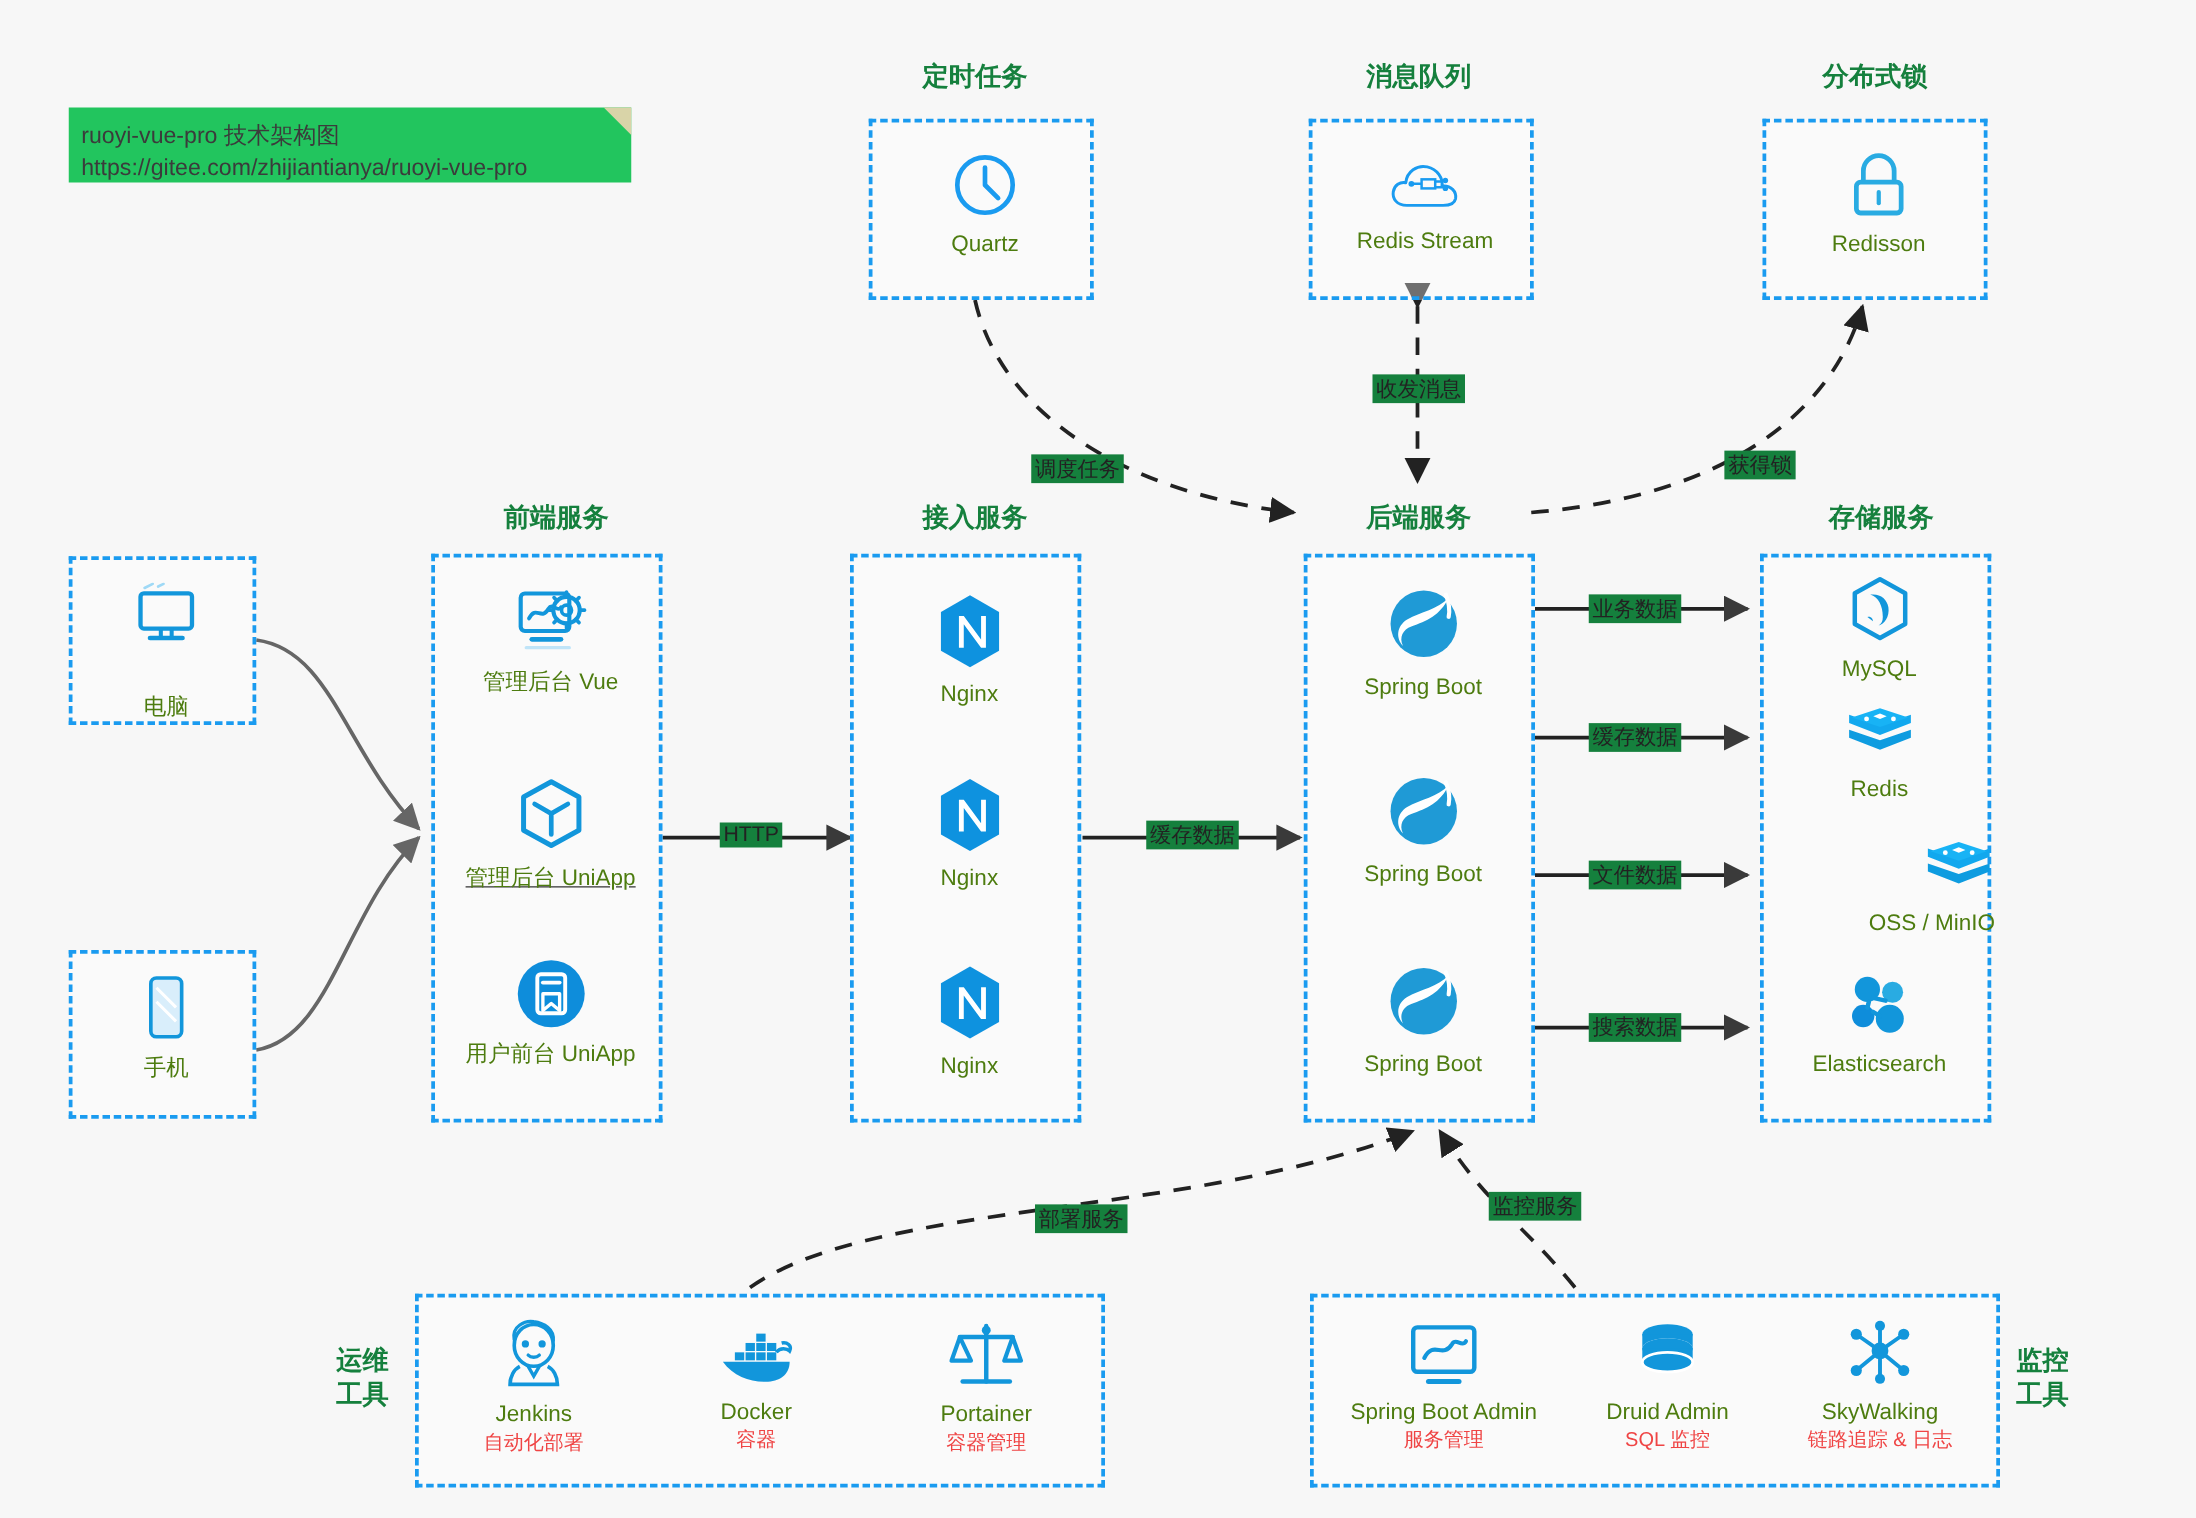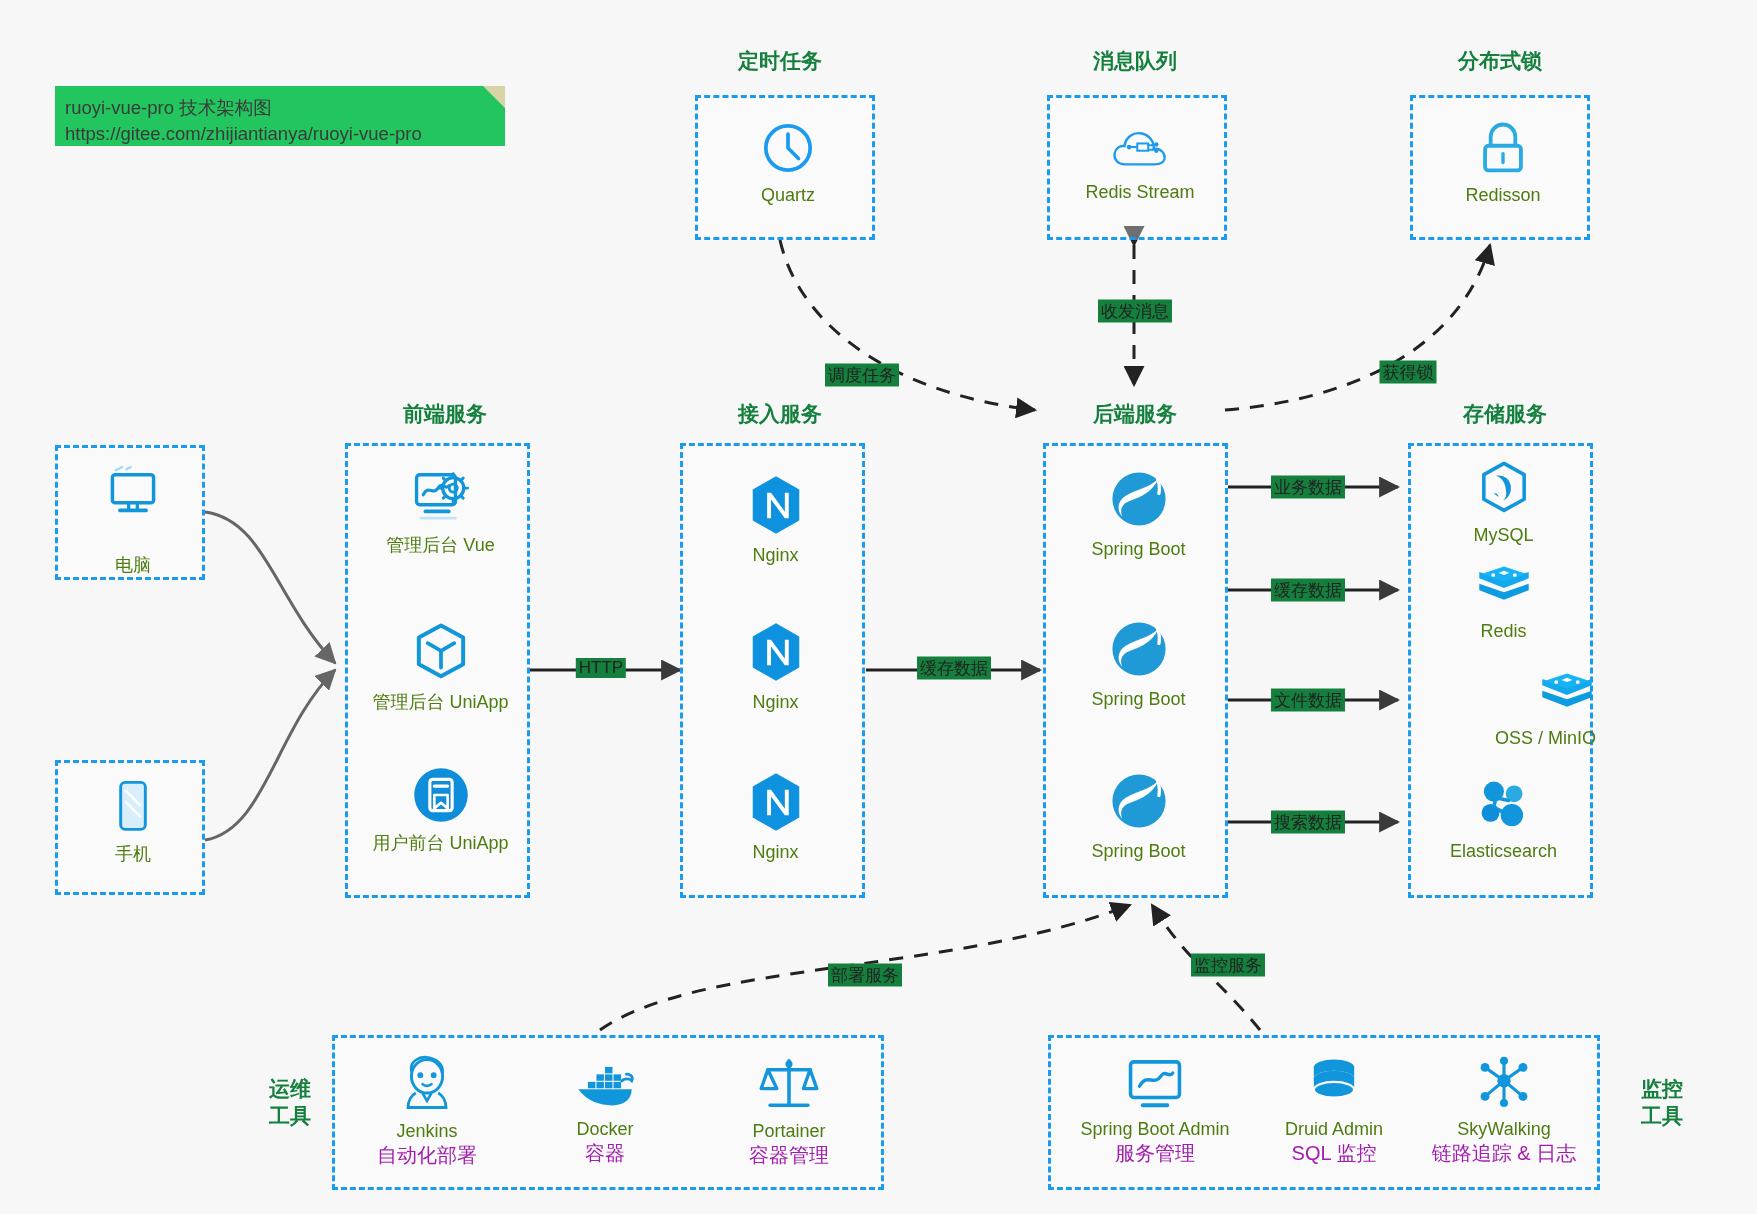--- a/index.html
+++ b/index.html
@@ -42,21 +42,21 @@
   .gtitle.side{line-height:27px;}
 
   
   .node{
     position:absolute;display:flex;flex-direction:column;
     align-items:center;justify-content:flex-start;
   }
   .node .lbl{
     margin-top:7px;font-size:18px;color:#4d7c0f;white-space:nowrap;text-align:center;line-height:24px;
   }
-  .node .lbl2{font-size:20px;color:#a21caf;white-space:nowrap;text-align:right;line-height:24px;}
+  .node .lbl2{font-size:16px;color:#ef4444;white-space:nowrap;text-align:right;line-height:24px;}
   .ico{display:block;}
 
   
   .elabel{
     position:absolute;font-size:17px;color:#222;
     background:#15803d;padding:0 3px;white-space:nowrap;
     transform:translate(-50%,-50%);
   }
 </style>
 </head>
@@ -180,21 +180,21 @@
         <path d="M13 39 L34 39" stroke="#1296db" stroke-width="3.4" stroke-linecap="round"></path>
         <path d="M9 45 L40 45" stroke="#bfe4f8" stroke-width="2.4" stroke-linecap="round"></path>
         <g transform="translate(38,18)">
           <circle cx="0" cy="0" r="9.5" fill="none" stroke="#1296db" stroke-width="3"></circle>
           <circle cx="0" cy="0" r="3.6" fill="none" stroke="#1296db" stroke-width="2.6"></circle>
           <path d="M0,-13 L0,-9.5 M0,9.5 L0,13 M-13,0 L-9.5,0 M9.5,0 L13,0 M-9,-9 L-6.6,-6.6 M6.6,6.6 L9,9 M9,-9 L6.6,-6.6 M-6.6,6.6 L-9,9" stroke="#1296db" stroke-width="2.6" stroke-linecap="round"></path>
         </g>
       </svg>
       <div class="lbl">管理后台 Vue</div>
     </div>
-    <div class="node" style="left:0;top:175px;width:185px;">
+    <div class="node" style="left:0;top:175px;width:185px;text-decoration:underline;">
       <svg class="ico" width="60" height="62" viewBox="0 0 52 56">
         <path d="M26 4 L46 15 L46 39 L26 50 L6 39 L6 15 Z" fill="none" stroke="#1296db" stroke-width="3.6" stroke-linejoin="round"></path>
         <path d="M26 27 L26 42 M26 27 L14 20 M26 27 L38 20" fill="none" stroke="#1296db" stroke-width="3.4" stroke-linecap="round"></path>
       </svg>
       <div class="lbl">管理后台 UniApp</div>
     </div>
     <div class="node" style="left:0;top:320px;width:185px;">
       <svg class="ico" width="58" height="58" viewBox="0 0 52 52">
         <circle cx="26" cy="26" r="24" fill="#0e8ddb"></circle>
         <rect x="16" y="12" width="20" height="28" rx="2.5" fill="none" stroke="#ffffff" stroke-width="2.8"></rect>
@@ -344,21 +344,21 @@
         <circle cx="27" cy="9" r="3.2" fill="#1296db"></circle>
         <path d="M10 46 L44 46" stroke="#1296db" stroke-width="3.2" stroke-linecap="round"></path>
         <path d="M8 14 L2 31 L16 31 Z" fill="none" stroke="#1296db" stroke-width="3" stroke-linejoin="round"></path>
         <path d="M46 14 L40 31 L52 31 Z" fill="none" stroke="#1296db" stroke-width="3" stroke-linejoin="round"></path>
       </svg>
       <div class="lbl">Portainer</div>
       <div class="lbl2">容器管理</div>
     </div>
   </div>
 
-  <div class="gtitle side" style="left:1613px;top:1075px;width:70px;text-align:right;">
+  <div class="gtitle side" style="left:1613px;top:1075px;width:70px;text-align:left;">
     <div>监控</div>
     <div>工具</div>
   </div>
   <div class="group" style="left:1048px;top:1035px;width:552px;height:155px;">
     <div class="node" style="left:4px;top:18px;width:200px;">
       <svg class="ico" width="60" height="54" viewBox="0 0 54 48">
         <rect x="5" y="5" width="44" height="32" rx="3" fill="none" stroke="#1296db" stroke-width="3.2"></rect>
         <path d="M13 27 C20 14 26 28 33 17 C36 12 40 20 43 15" fill="none" stroke="#1296db" stroke-width="3" stroke-linecap="round"></path>
         <path d="M16 44 L38 44" stroke="#1296db" stroke-width="3.6" stroke-linecap="round"></path>
       </svg>

